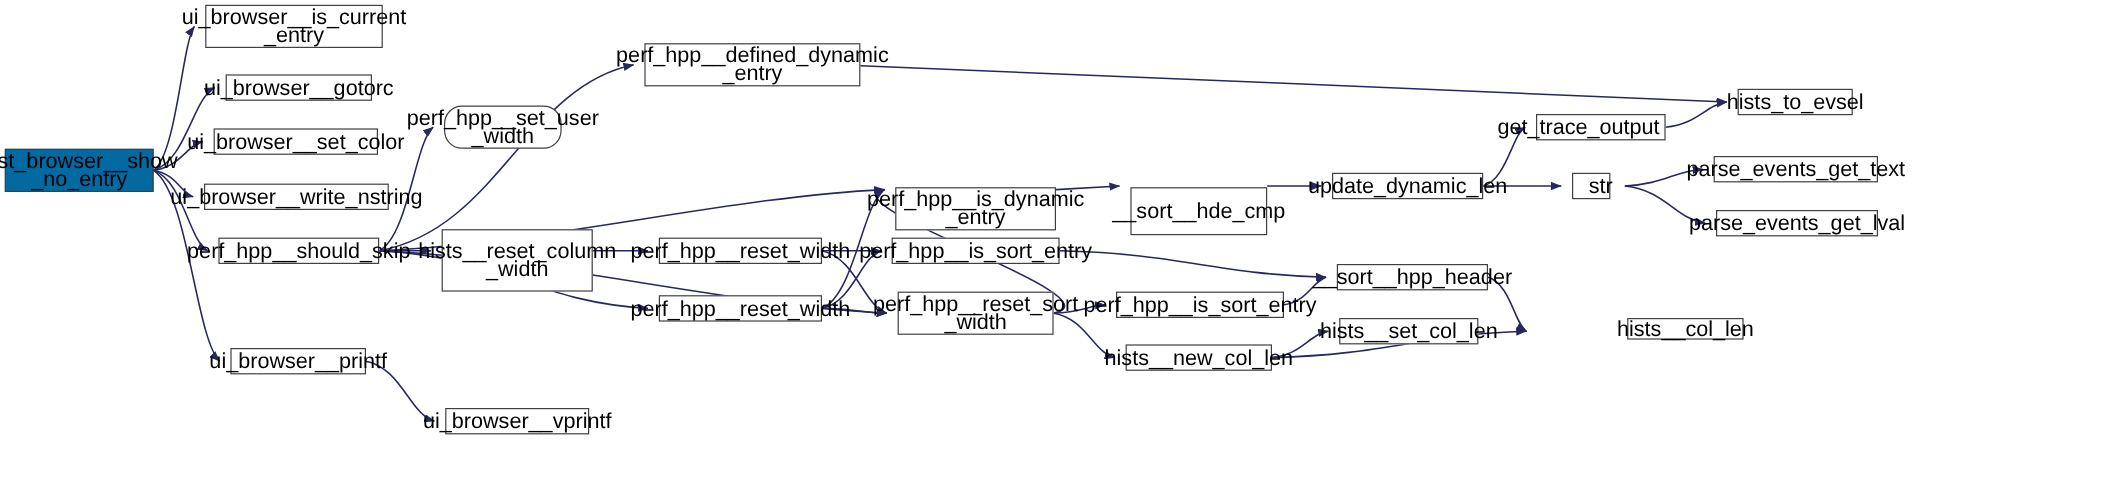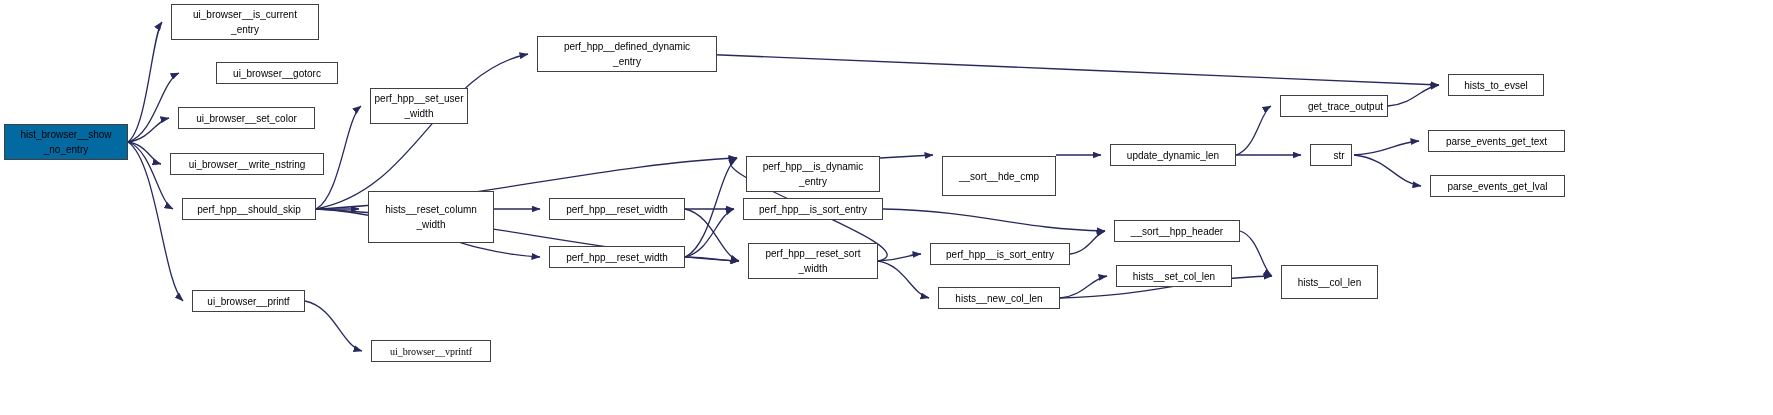--- a/index.html
+++ b/index.html
@@ -26,21 +26,21 @@
   .node {
     position: absolute;
     box-sizing: border-box;
     border: 1px solid #404040;
     background: #ffffff;
     color: #000000;
     display: flex;
     align-items: center;
     justify-content: center;
     text-align: center;
-    font-size: 10px;
+    font-size: 18px;
     line-height: 15px;
     letter-spacing: 0px;
     white-space: pre-line;
     padding: 0 4px;
   }
   .node.highlight {
     background: #0369a1;
   }
   .node-label {
     display: block;
@@ -91,45 +91,45 @@
       <path d="M1354,155 C1387.3,153.32 1394.7,142.68 1419,141" fill="none" stroke="#27285e" stroke-width="1.3" marker-end="url(#arrowhead)"></path>
       <path d="M1354,155 C1388.2,158.72 1395.8,182.28 1421,186" fill="none" stroke="#27285e" stroke-width="1.3" marker-end="url(#arrowhead)"></path>
       <path d="M1240,231 C1258.45,236.4 1262.55,270.6 1272,276" fill="none" stroke="#27285e" stroke-width="1.3" marker-end="url(#arrowhead)"></path>
       <path d="M1060,298 C1159.45,295.36 1181.55,278.64 1272,276" fill="none" stroke="#27285e" stroke-width="1.3" marker-end="url(#arrowhead)"></path>
     </svg>
   <div id="node-layer">
       <div class="node highlight" style="left: 4px; top: 124px; width: 124px; height: 36px;"><span class="node-label">hist_browser__show
 _no_entry</span></div>
       <div class="node" style="left: 171px; top: 4px; width: 148px; height: 36px;"><span class="node-label">ui_browser__is_current
 _entry</span></div>
-      <div class="node" style="left: 188px; top: 62px; width: 122px; height: 22px; margin-left: 28px;"><span class="node-label">ui_browser__gotorc</span></div>
+      <div class="node" style="left: 188px; top: 62px; width: 122px; height: 22px;"><span class="node-label">ui_browser__gotorc</span></div>
       <div class="node" style="left: 178px; top: 107px; width: 137px; height: 22px;"><span class="node-label">ui_browser__set_color</span></div>
       <div class="node" style="left: 170px; top: 153px; width: 154px; height: 22px;"><span class="node-label">ui_browser__write_nstring</span></div>
       <div class="node" style="left: 182px; top: 198px; width: 134px; height: 22px;"><span class="node-label">perf_hpp__should_skip</span></div>
       <div class="node" style="left: 192px; top: 290px; width: 113px; height: 22px;"><span class="node-label">ui_browser__printf</span></div>
-      <div class="node" style="left: 371px; top: 340px; width: 120px; height: 22px; font-family: Liberation Serif, serif;"><span class="node-label">ui_browser__vprintf</span></div>
-      <div class="node" style="left: 370px; top: 88px; width: 98px; height: 36px;"><span class="node-label">perf_hpp__set_user
+      <div class="node" style="left: 371px; top: 340px; width: 120px; height: 22px;"><span class="node-label">ui_browser__vprintf</span></div>
+      <div class="node" style="left: 370px; top: 88px; width: 98px; height: 36px; border-radius: 15px;"><span class="node-label">perf_hpp__set_user
 _width</span></div>
       <div class="node" style="left: 368px; top: 191px; width: 126px; height: 52px;"><span class="node-label">hists__reset_column
 _width</span></div>
       <div class="node" style="left: 537px; top: 36px; width: 180px; height: 36px;"><span class="node-label">perf_hpp__defined_dynamic
 _entry</span></div>
       <div class="node" style="left: 549px; top: 198px; width: 136px; height: 22px;"><span class="node-label">perf_hpp__reset_width</span></div>
       <div class="node" style="left: 549px; top: 246px; width: 136px; height: 22px;"><span class="node-label">perf_hpp__reset_width</span></div>
       <div class="node" style="left: 746px; top: 140px; width: 134px; height: 36px; margin-top: 16px;"><span class="node-label">perf_hpp__is_dynamic
 _entry</span></div>
       <div class="node" style="left: 743px; top: 198px; width: 140px; height: 22px;"><span class="node-label">perf_hpp__is_sort_entry</span></div>
       <div class="node" style="left: 748px; top: 243px; width: 130px; height: 36px;"><span class="node-label">perf_hpp__reset_sort
 _width</span></div>
       <div class="node" style="left: 942px; top: 156px; width: 114px; height: 40px;"><span class="node-label">__sort__hde_cmp</span></div>
       <div class="node" style="left: 930px; top: 243px; width: 140px; height: 22px;"><span class="node-label">perf_hpp__is_sort_entry</span></div>
       <div class="node" style="left: 938px; top: 287px; width: 122px; height: 22px;"><span class="node-label">hists__new_col_len</span></div>
       <div class="node" style="left: 1110px; top: 144px; width: 126px; height: 22px;"><span class="node-label">update_dynamic_len</span></div>
       <div class="node" style="left: 1114px; top: 220px; width: 126px; height: 22px;"><span class="node-label">__sort__hpp_header</span></div>
       <div class="node" style="left: 1116px; top: 265px; width: 116px; height: 22px;"><span class="node-label">hists__set_col_len</span></div>
       <div class="node" style="left: 1280px; top: 95px; width: 108px; height: 22px; justify-content: flex-end;"><span class="node-label">get_trace_output</span></div>
-      <div class="node" style="left: 1310px; top: 144px; width: 42px; height: 22px; padding-left: 20px;"><span class="node-label">str</span></div>
-      <div class="node" style="left: 1281px; top: 265px; width: 97px; height: 34px;"><span class="node-label">hists__col_len</span></div>
+      <div class="node" style="left: 1310px; top: 144px; width: 32px; height: 22px; padding-left: 20px;"><span class="node-label">str</span></div>
+      <div class="node" style="left: 1356px; top: 265px; width: 97px; height: 18px;"><span class="node-label">hists__col_len</span></div>
       <div class="node" style="left: 1448px; top: 74px; width: 96px; height: 22px;"><span class="node-label">hists_to_evsel</span></div>
       <div class="node" style="left: 1428px; top: 130px; width: 137px; height: 22px;"><span class="node-label">parse_events_get_text</span></div>
       <div class="node" style="left: 1430px; top: 175px; width: 135px; height: 22px;"><span class="node-label">parse_events_get_lval</span></div>
     </div>
 </div>
 
 </body></html>

